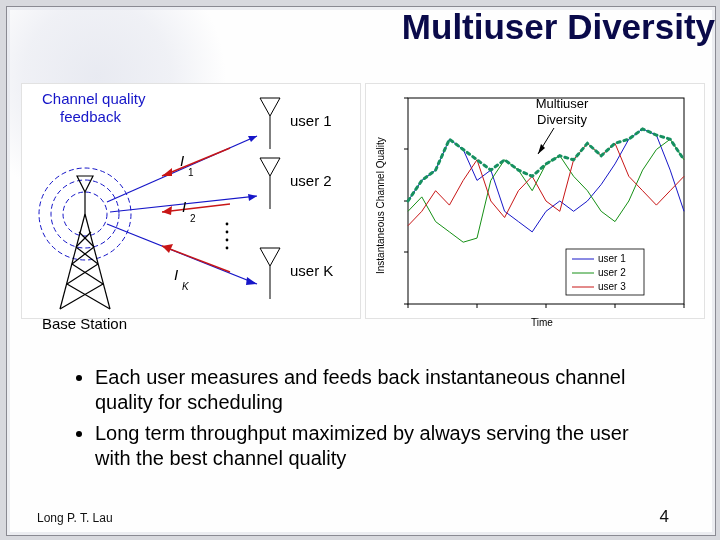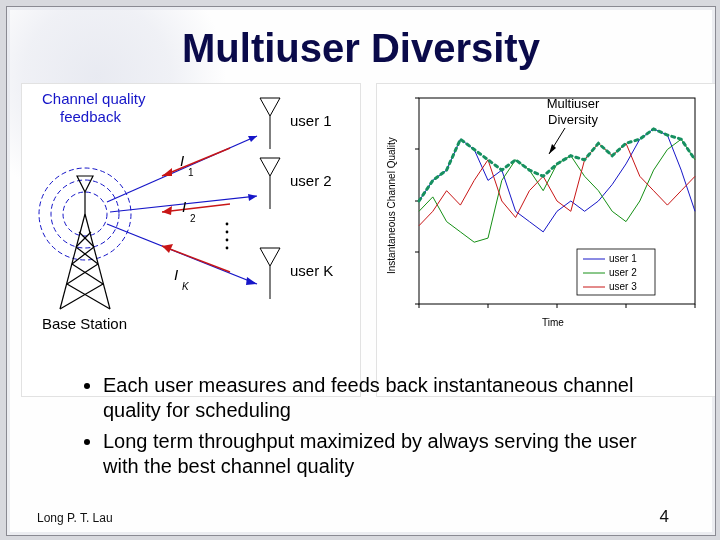--- a/index.html
+++ b/index.html
@@ -25,36 +25,36 @@
     left: -40px;
     top: -60px;
     width: 260px;
     height: 260px;
     border-radius: 50%;
     background: radial-gradient(circle at center, rgba(230,232,240,0.9) 0%, rgba(230,232,240,0.6) 40%, rgba(255,255,255,0) 70%);
     pointer-events:none;
   }
   .title {
     position: absolute;
-    top: 19px;
+    top: 0;
     left: 0;
     width: 100%;
-    text-align: center;
-    font-size: 40px;
+    text-align: right;
+    font-size: 35px;
     font-weight: bold;
     color: #0a0a4a;
   }
   .figs {
     position: absolute;
     top: 76px;
     left: 14px;
     width: 682px;
-    height: 314px;
+    height: 236px;
     display: flex;
-    gap: 15px;
+    gap: 4px;
   }
   .panel {
     background: #fff;
     border: 1px solid #e2e2e2;
     position: relative;
     flex: 1;
   }
   svg { display:block; }
   .feedback-label { fill:#1616c8; font-size:15px; }
   .text { fill:#000; font-size:15px; }
@@ -67,21 +67,21 @@
 
   .bullets {
     position: absolute;
     top: 350px;
     left: 54px;
     width: 610px;
     font-size: 20px;
     color:#000;
     line-height: 1.25;
   }
-  .bullets ul { margin:16px; padding-left: 26px; }
+  .bullets ul { margin:8px; padding-left: 26px; }
   .bullets li { margin-bottom: 6px; }
 
   .author {
     position: absolute;
     bottom: 10px;
     left: 30px;
     font-size: 12px;
     color: #111;
   }
   .pagenum {

